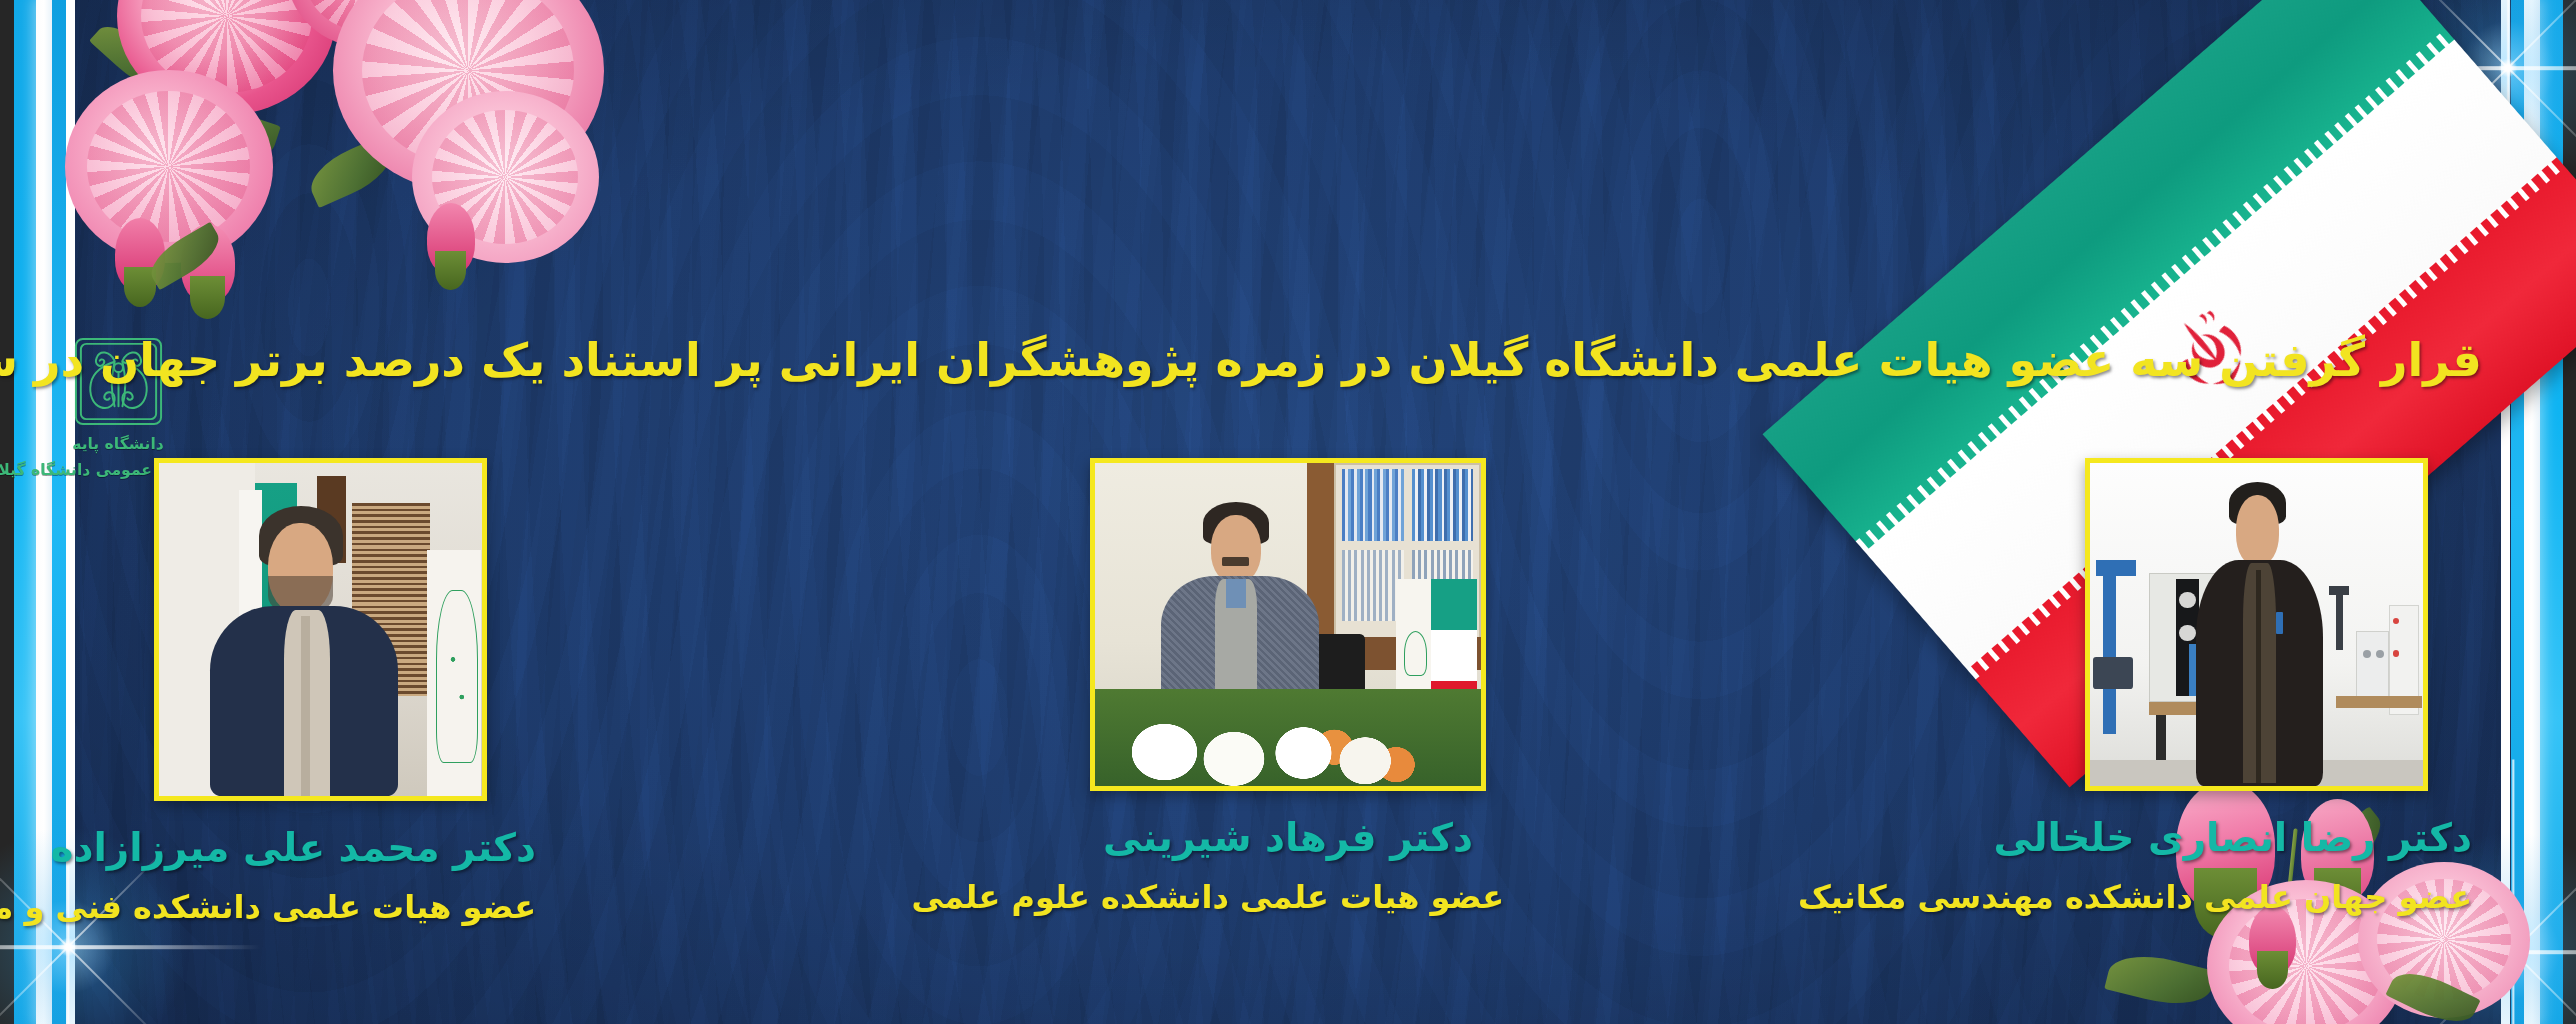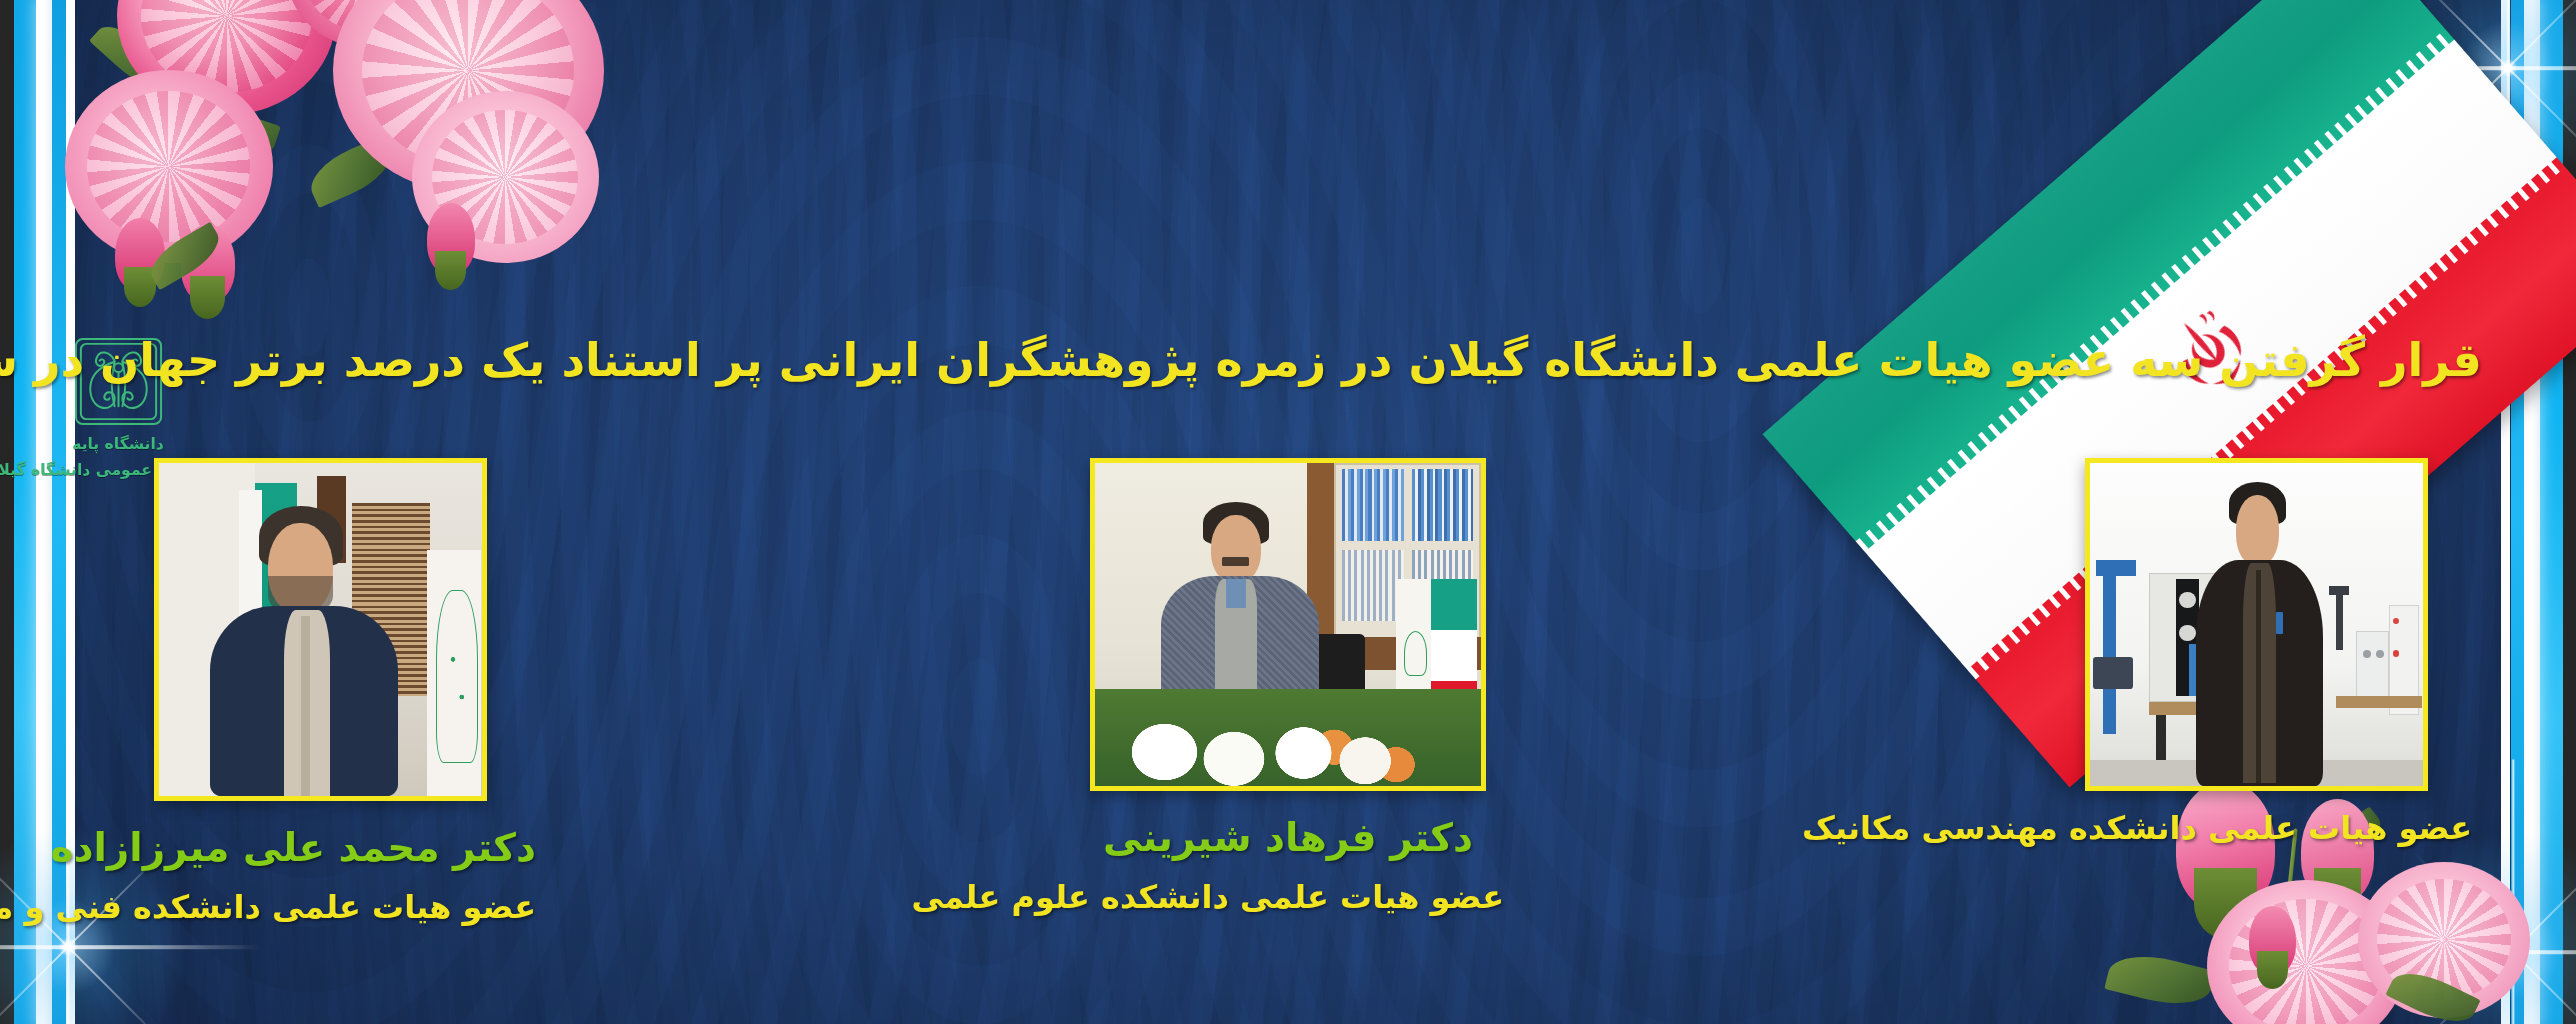--- a/index.html
+++ b/index.html
@@ -163,21 +163,21 @@
     background:#d7d7d2;
     overflow:hidden; position:relative;
     box-shadow:0 5.2px 13.5px rgba(0,0,0,.35);
   }
   .photo-frame.p-left{ width:333px; height:343px; margin:0 auto; }
   .photo-frame.p-mid{ width:396px; height:333px; margin:0 auto; }
   .photo-frame.p-right{ width:343px; height:333px; margin:0 auto; }
   .photo-canvas{ position:absolute; inset:0; }
 
   .person-name{
-    margin-top:24px; color:#84cc16; font-size:39px; font-weight:700;
+    margin-top:24px; color:#14b8a6; font-size:39px; font-weight:700;
     direction:rtl; white-space:nowrap; text-shadow:1.6px 2.1px 3.1px rgba(0,0,0,.45);
   }
   .person-role{
     margin-top:17.7px; color:#f2e420; font-size:32px; font-weight:700;
     direction:rtl; white-space:nowrap; text-shadow:1.6px 2.1px 3.1px rgba(0,0,0,.45);
   }
 
   
   .sc{ position:absolute; }
   .head{ position:absolute; border-radius:48% 48% 44% 44%; background:#d8a882; }
@@ -402,19 +402,20 @@
           <span class="sc" style="left:74%;top:72%;width:26%;height:4%;background:#b08b5c;"></span>
           <span class="sc" style="left:0;top:92%;width:100%;height:8%;background:#c9c6bf;"></span>
           <span class="hair" style="left:42%;top:6%;width:17%;height:13%;background:#221f1c;"></span>
           <span class="head" style="left:44%;top:10%;width:13%;height:22%;"></span>
           <span class="torso" style="left:32%;top:30%;width:38%;height:70%;background:#241f1d;"></span>
           <span class="shirt" style="left:46%;top:31%;width:10%;height:68%;background:#4d4336;"></span>
           <span class="sc" style="left:50%;top:33%;width:1.6%;height:66%;background:#2e281f;"></span>
           <span class="sc" style="left:56%;top:46%;width:2%;height:7%;background:#2f6fb5;border-radius:1px;"></span>
         </div>
       </div>
-      <div class="person-role">عضو هیات علمی دانشکده مهندسی مکانیک</div>
+      <div class="person-name">دکتر رضا انصاری خلخالی</div>
+      <div class="person-role">عضو جهان علمی دانشکده مهندسی مکانیک</div>
     </div>
 
   </div>
 
 </div>
 
 
 </body></html>

